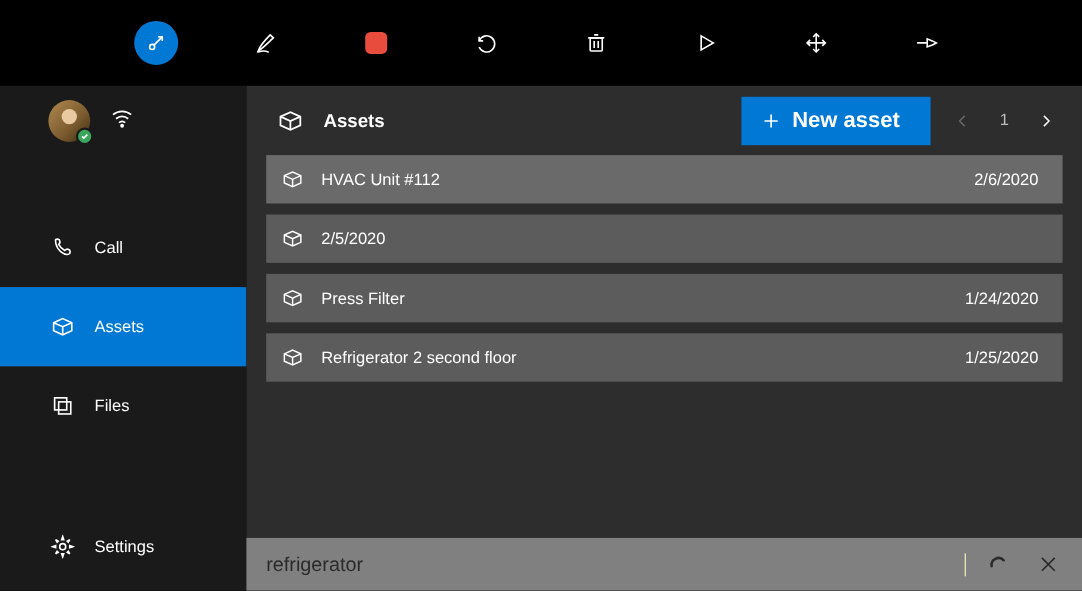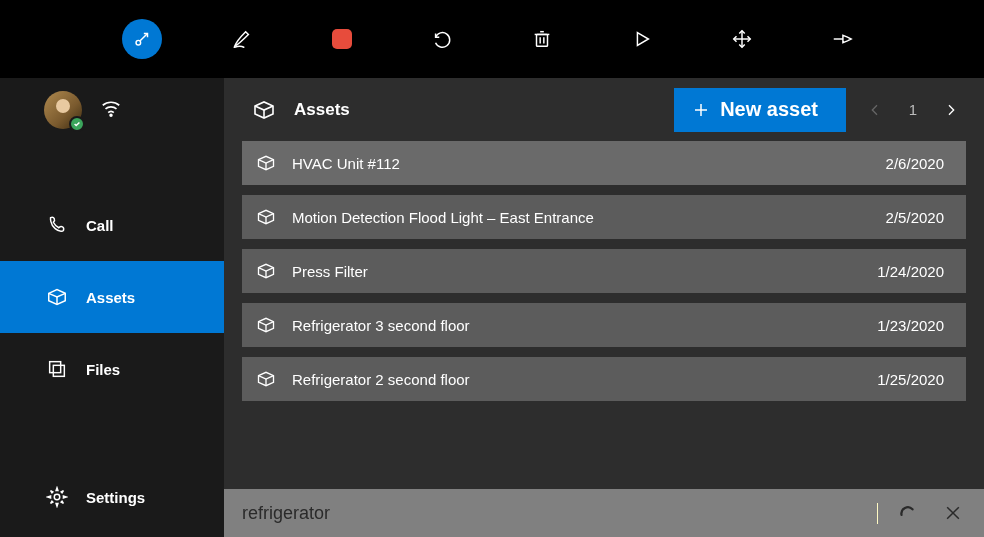--- a/index.html
+++ b/index.html
@@ -82,21 +82,21 @@
     right: -3px; bottom: -3px;
     width: 16px; height: 16px;
     background: #3ba55c;
     border-radius: 50%;
     border: 2px solid #1a1a1a;
     display:flex;align-items:center;justify-content:center;
     font-size:10px;color:#fff;
   }
   .wifi-icon { color:#fff; }
 
-  .nav { margin-top: 48px; font-weight: bold; }
+  .nav { margin-top: 48px; }
   .nav-item {
     height: 72px;
     display: flex;
     align-items: center;
     gap: 18px;
     padding-left: 46px;
     cursor: pointer;
     color: #fff;
     font-size: 15px;
   }
@@ -346,40 +346,30 @@
           </svg>
         <span class="asset-name">HVAC Unit #112</span>
         <span class="asset-date">2/6/2020</span>
       </div>
       <div class="asset-row">
         <svg viewBox="0 0 24 24" width="20" height="20" fill="none" stroke="currentColor" stroke-width="1.6">
             <path d="M3 8 L12 4 L21 8 L21 16 L12 20 L3 16 Z"></path>
             <path d="M3 8 L12 12 L21 8"></path>
             <line x1="12" y1="12" x2="12" y2="20"></line>
           </svg>
-        <span class="asset-name">Motion Detection Flood Light – East Entrance</span>
         <span class="asset-date">2/5/2020</span>
       </div>
       <div class="asset-row">
         <svg viewBox="0 0 24 24" width="20" height="20" fill="none" stroke="currentColor" stroke-width="1.6">
             <path d="M3 8 L12 4 L21 8 L21 16 L12 20 L3 16 Z"></path>
             <path d="M3 8 L12 12 L21 8"></path>
             <line x1="12" y1="12" x2="12" y2="20"></line>
           </svg>
         <span class="asset-name">Press Filter</span>
         <span class="asset-date">1/24/2020</span>
-      </div>
-      <div class="asset-row">
-        <svg viewBox="0 0 24 24" width="20" height="20" fill="none" stroke="currentColor" stroke-width="1.6">
-            <path d="M3 8 L12 4 L21 8 L21 16 L12 20 L3 16 Z"></path>
-            <path d="M3 8 L12 12 L21 8"></path>
-            <line x1="12" y1="12" x2="12" y2="20"></line>
-          </svg>
-        <span class="asset-name">Refrigerator 3 second floor</span>
-        <span class="asset-date">1/23/2020</span>
       </div>
       <div class="asset-row">
         <svg viewBox="0 0 24 24" width="20" height="20" fill="none" stroke="currentColor" stroke-width="1.6">
             <path d="M3 8 L12 4 L21 8 L21 16 L12 20 L3 16 Z"></path>
             <path d="M3 8 L12 12 L21 8"></path>
             <line x1="12" y1="12" x2="12" y2="20"></line>
           </svg>
         <span class="asset-name">Refrigerator 2 second floor</span>
         <span class="asset-date">1/25/2020</span>
       </div>

